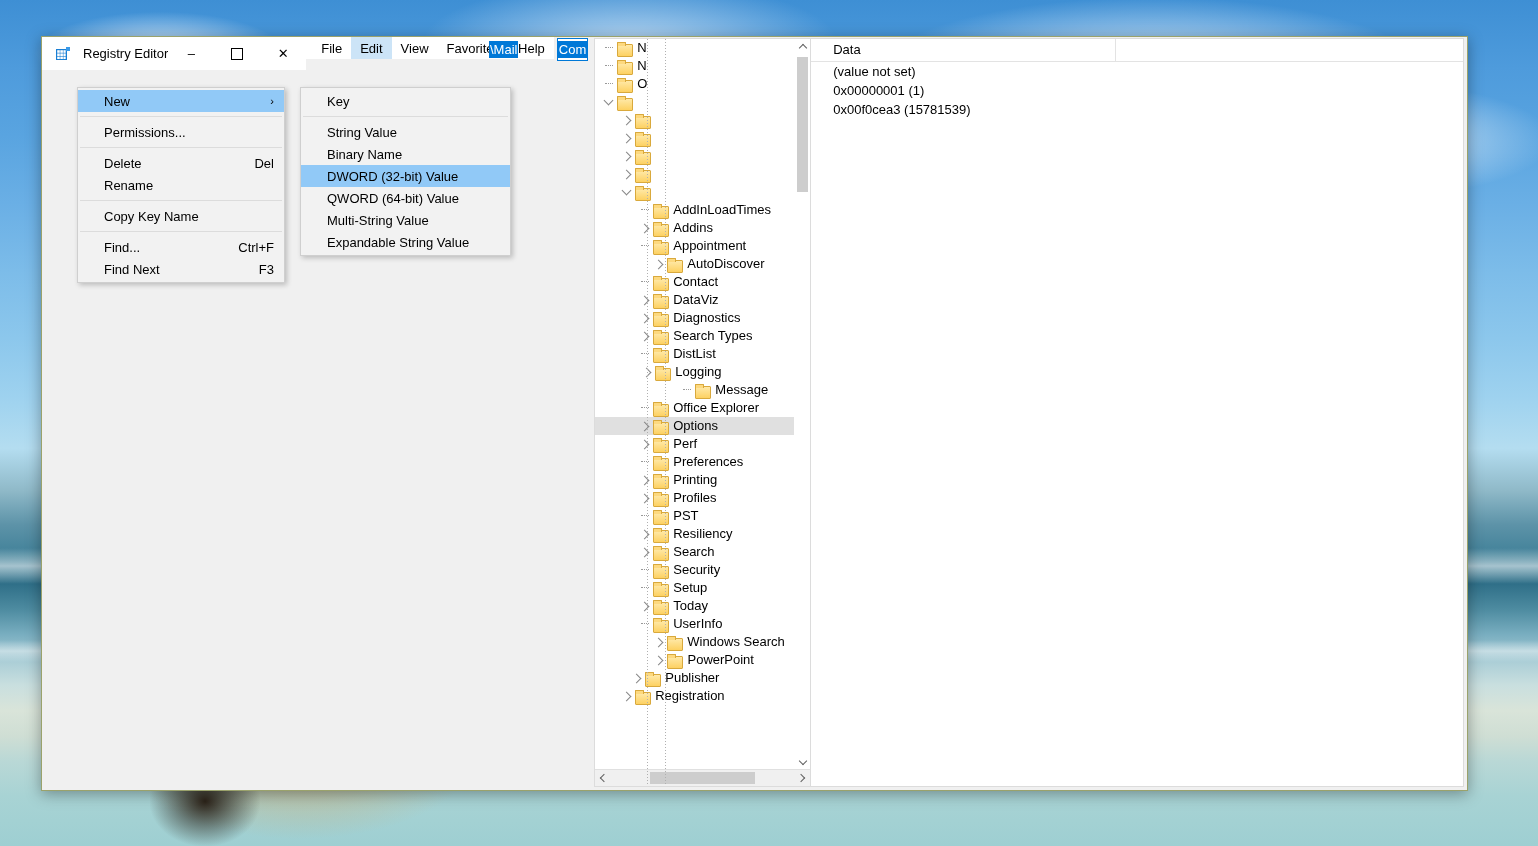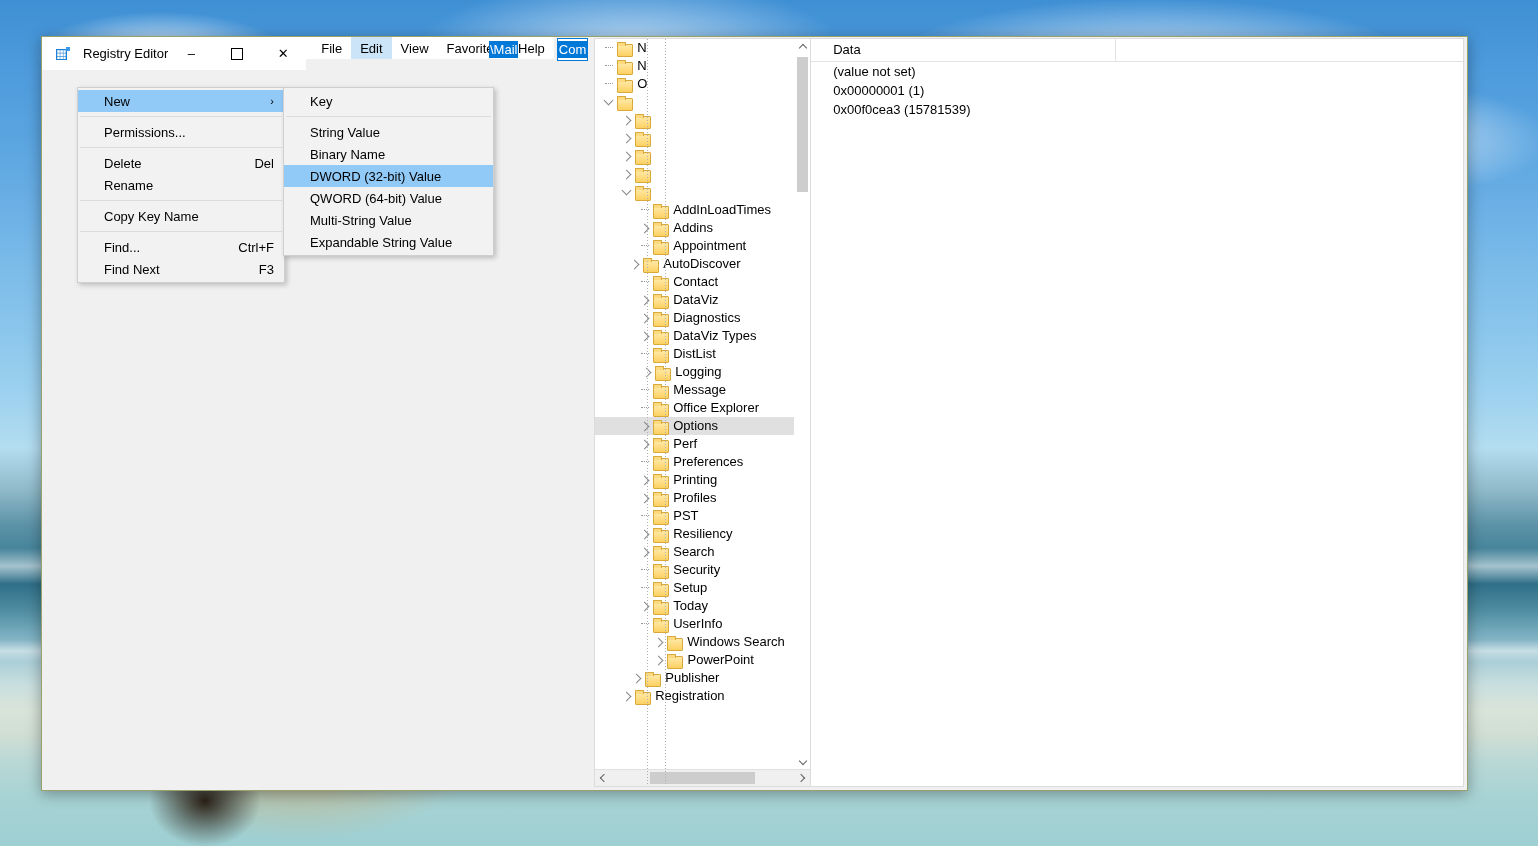--- a/index.html
+++ b/index.html
@@ -113,21 +113,21 @@
   .arr.up{transform:rotate(-135deg);margin-top:2px;}
   .arr.left{transform:rotate(135deg);margin-left:2px;}
   .arr.right{transform:rotate(-45deg);margin-right:2px;}
   #hscroll{position:absolute;left:0;right:0;bottom:0;height:16px;background:#f0f0f0;border-top:1px solid #e0e0e0;}
   #hthumb{position:absolute;top:2px;height:12px;background:#cdcdcd;}
   .hbtn{position:absolute;top:0;width:16px;height:16px;display:flex;align-items:center;justify-content:center;}
 
   
   #edit-menu{position:absolute;left:77px;top:87px;width:206px;background:#f2f2f2;
     border:1px solid #cfcfcf;box-shadow:2px 2px 5px rgba(0,0,0,.22);padding:2px 0;z-index:40;}
-  #new-submenu{position:absolute;left:283px;top:87px;width:209px;background:#f2f2f2;
+  #new-submenu{position:absolute;left:300px;top:87px;width:209px;background:#f2f2f2;
     border:1px solid #cfcfcf;box-shadow:2px 2px 5px rgba(0,0,0,.22);padding:2px 0;z-index:41;}
   .mi{height:22px;display:flex;align-items:center;padding:0 10px 0 26px;font-size:13px;color:#000;
     position:relative;white-space:nowrap;gap:38px;}
   .mi.hl{background:#91c9f7;}
   .mi .accel{margin-left:auto;padding-left:20px;color:#000;}
   .mi .submark{margin-left:auto;font-size:11px;color:#000;}
   .msep{height:1px;background:#dcdcdc;margin:4px 2px 4px 2px;}
 </style>
 </head>
 <body>
@@ -265,21 +265,21 @@
             <span class="folder"></span>
             <span class="tlabel">Addins</span>
           </div>
           <div class="trow" style="padding-left: 42px;">
             <span class="expander">
               <span style="width:8px;height:1px;border-top:1px dotted #999;display:block;"></span>
             </span>
             <span class="folder"></span>
             <span class="tlabel">Appointment</span>
           </div>
-          <div class="trow" style="padding-left: 32px;">
+          <div class="trow" style="padding-left: 56px;">
             <span class="expander">
               <span class="chev"></span>
             </span>
             <span class="folder"></span>
             <span class="tlabel">AutoDiscover</span>
           </div>
           <div class="trow" style="padding-left: 42px;">
             <span class="expander">
               <span style="width:8px;height:1px;border-top:1px dotted #999;display:block;"></span>
             </span>
@@ -298,37 +298,37 @@
               <span class="chev"></span>
             </span>
             <span class="folder"></span>
             <span class="tlabel">Diagnostics</span>
           </div>
           <div class="trow" style="padding-left: 42px;">
             <span class="expander">
               <span class="chev"></span>
             </span>
             <span class="folder"></span>
-            <span class="tlabel">DataViz Types</span>
+            <span class="tlabel">Search Types</span>
           </div>
           <div class="trow" style="padding-left: 42px;">
             <span class="expander">
               <span style="width:8px;height:1px;border-top:1px dotted #999;display:block;"></span>
             </span>
             <span class="folder"></span>
             <span class="tlabel">DistList</span>
           </div>
           <div class="trow" style="padding-left: 44px;">
             <span class="expander">
               <span class="chev"></span>
             </span>
             <span class="folder"></span>
             <span class="tlabel">Logging</span>
           </div>
-          <div class="trow" style="padding-left: 42px;">
+          <div class="trow" style="padding-left: 42px; justify-content: center;">
             <span class="expander">
               <span style="width:8px;height:1px;border-top:1px dotted #999;display:block;"></span>
             </span>
             <span class="folder"></span>
             <span class="tlabel">Message</span>
           </div>
           <div class="trow" style="padding-left: 42px;">
             <span class="expander">
               <span style="width:8px;height:1px;border-top:1px dotted #999;display:block;"></span>
             </span>

